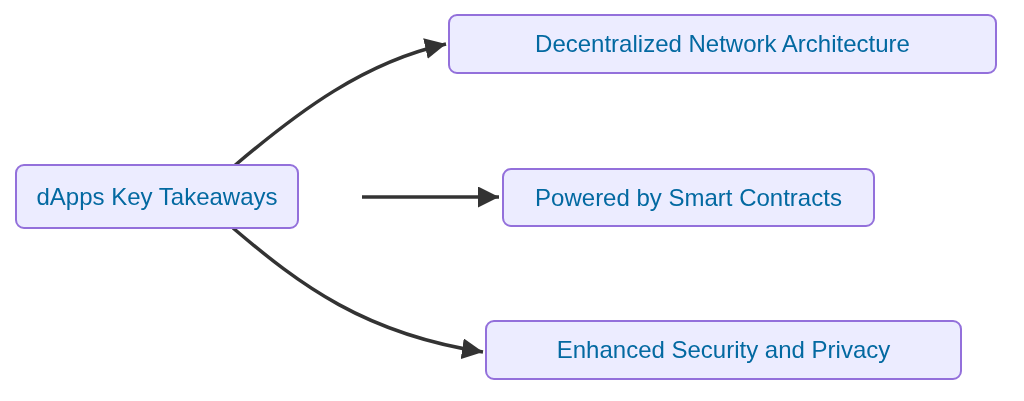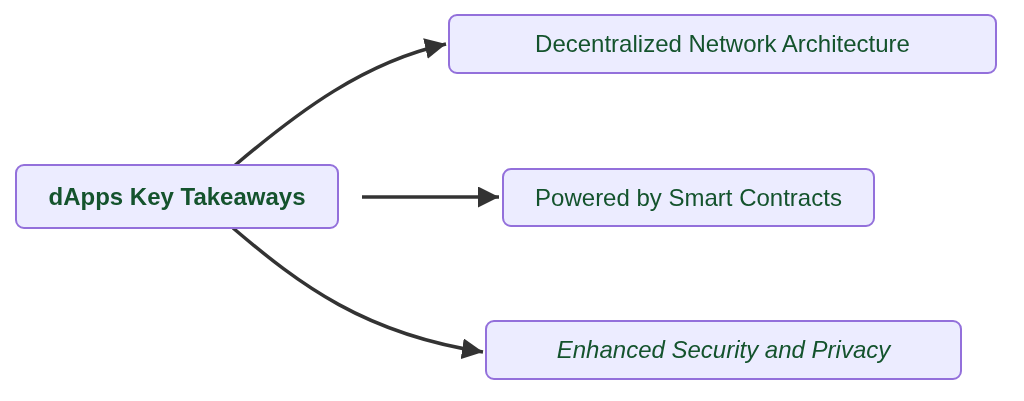--- a/index.html
+++ b/index.html
@@ -29,30 +29,30 @@
     stroke-linecap: butt;
   }
   .node {
     position: absolute;
     display: flex;
     align-items: center;
     justify-content: center;
     background: #ECECFF;
     border: 2px solid #9370DB;
     border-radius: 9px;
-    color: #14532d;
+    color: #0369a1;
     font-size: 24px;
     line-height: 1;
     white-space: nowrap;
     box-sizing: border-box;
   }
-  .node-root  { left: 15px;  top: 164px; width: 324px; height: 65px; font-weight: bold; }
+  .node-root  { left: 15px;  top: 164px; width: 284px; height: 65px; }
   .node-arch  { left: 448px; top: 14px;  width: 549px; height: 60px; }
   .node-smart { left: 502px; top: 168px; width: 373px; height: 59px; }
-  .node-sec   { left: 485px; top: 320px; width: 477px; height: 60px; font-style: italic; }
+  .node-sec   { left: 485px; top: 320px; width: 477px; height: 60px; }
 </style>
 </head>
 <body>
 
 <div class="canvas">
 
   <svg class="edges-layer" width="1024" height="401" viewBox="0 0 1024 401" aria-hidden="true">
     <defs>
       <marker id="arrowhead" viewBox="0 0 10 10" refX="10" refY="5" markerWidth="6" markerHeight="6" orient="auto" markerUnits="strokeWidth">
         <path d="M 0 0 L 10 5 L 0 10 z" fill="#333333"></path>

